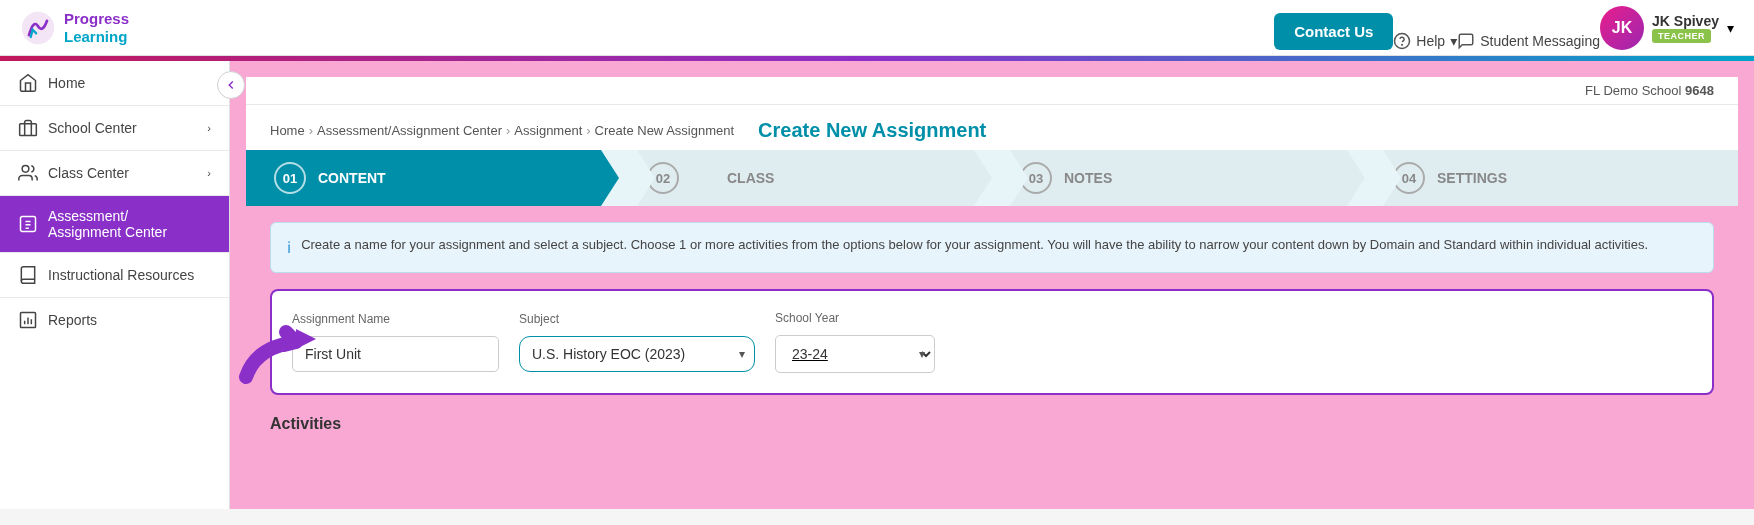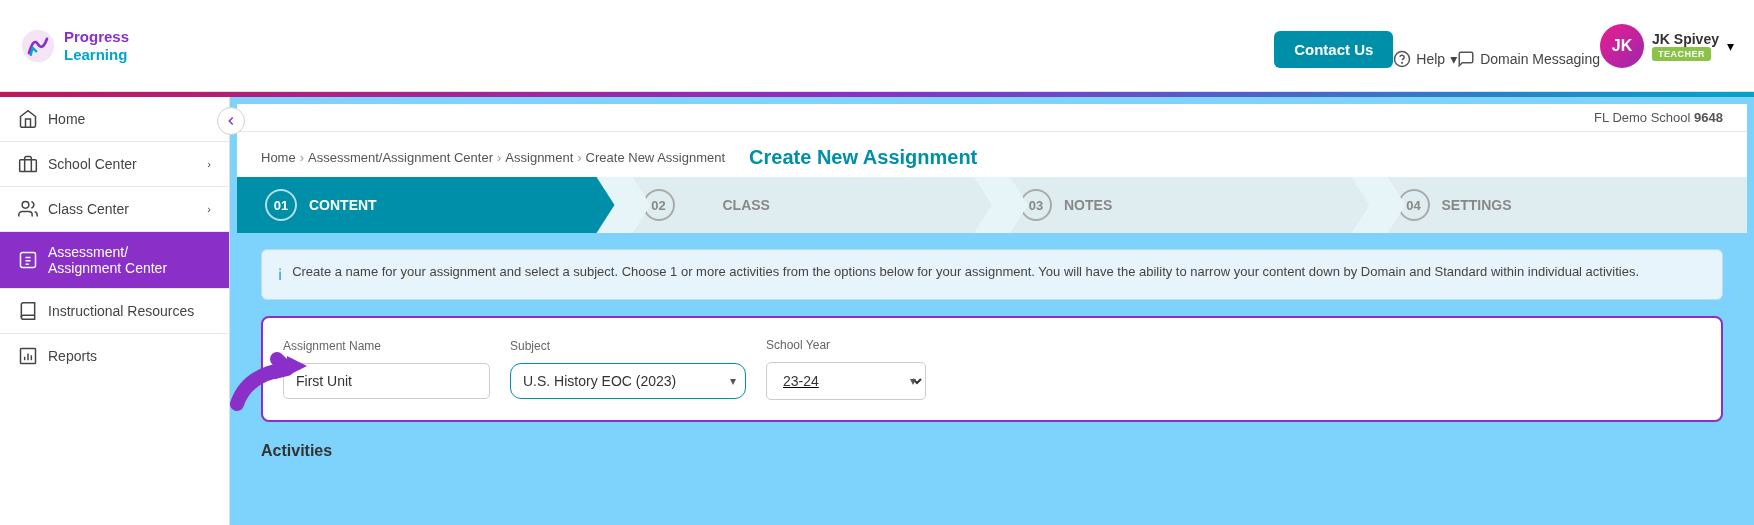--- a/index.html
+++ b/index.html
@@ -5,21 +5,21 @@
     * { box-sizing: border-box; margin: 0; padding: 0; }
     body { font-family: 'Segoe UI', Arial, sans-serif; font-size: 14px; background: #f5f5f5; overflow: hidden; }
 
     
     .header {
       display: flex;
       align-items: center;
       justify-content: space-between;
       background: #fff;
       padding: 16px 20px;
-      height: 92px;
+      height: 56px;
       border-bottom: 1px solid #e0e0e0;
       position: relative;
       z-index: 10;
     }
     .logo-area {
       display: flex;
       align-items: center;
     }
     .logo-text {
       font-size: 15px;
@@ -141,23 +141,23 @@
     .nav-item svg { width: 20px; height: 20px; flex-shrink: 0; }
     .nav-chevron {
       margin-left: auto;
       font-size: 11px;
     }
     .nav-divider { width: 100%; height: 1px; background: #e8e8e8; }
 
     
     .main-content {
       flex: 1;
-      background: #7dd3fc;
+      background: #f9a8d4;
       overflow-y: auto;
-      padding: 7px;
+      padding: 16px;
       display: flex;
       flex-direction: column;
     }
 
     
     .school-bar {
       background: #fff;
       text-align: right;
       padding: 6px 24px;
       font-size: 13px;
@@ -361,21 +361,21 @@
         <circle cx="12" cy="17" r="0.5" fill="#555"></circle>
       </svg>
       <span>Help</span>
       <span>▾</span>
     </div>
 
     <div class="header-link">
       <svg viewBox="0 0 24 24" fill="none" stroke="#555" stroke-width="2">
         <path d="M21 15a2 2 0 0 1-2 2H7l-4 4V5a2 2 0 0 1 2-2h14a2 2 0 0 1 2 2z"></path>
       </svg>
-      <span>Domain Messaging</span>
+      <span>Student Messaging</span>
     </div>
 
     <div class="user-info">
       <div class="user-avatar">JK</div>
       <div class="user-name-block">
         <span class="user-name">JK Spivey</span>
         <span class="user-role">TEACHER</span>
       </div>
       <span>▾</span>
     </div>

